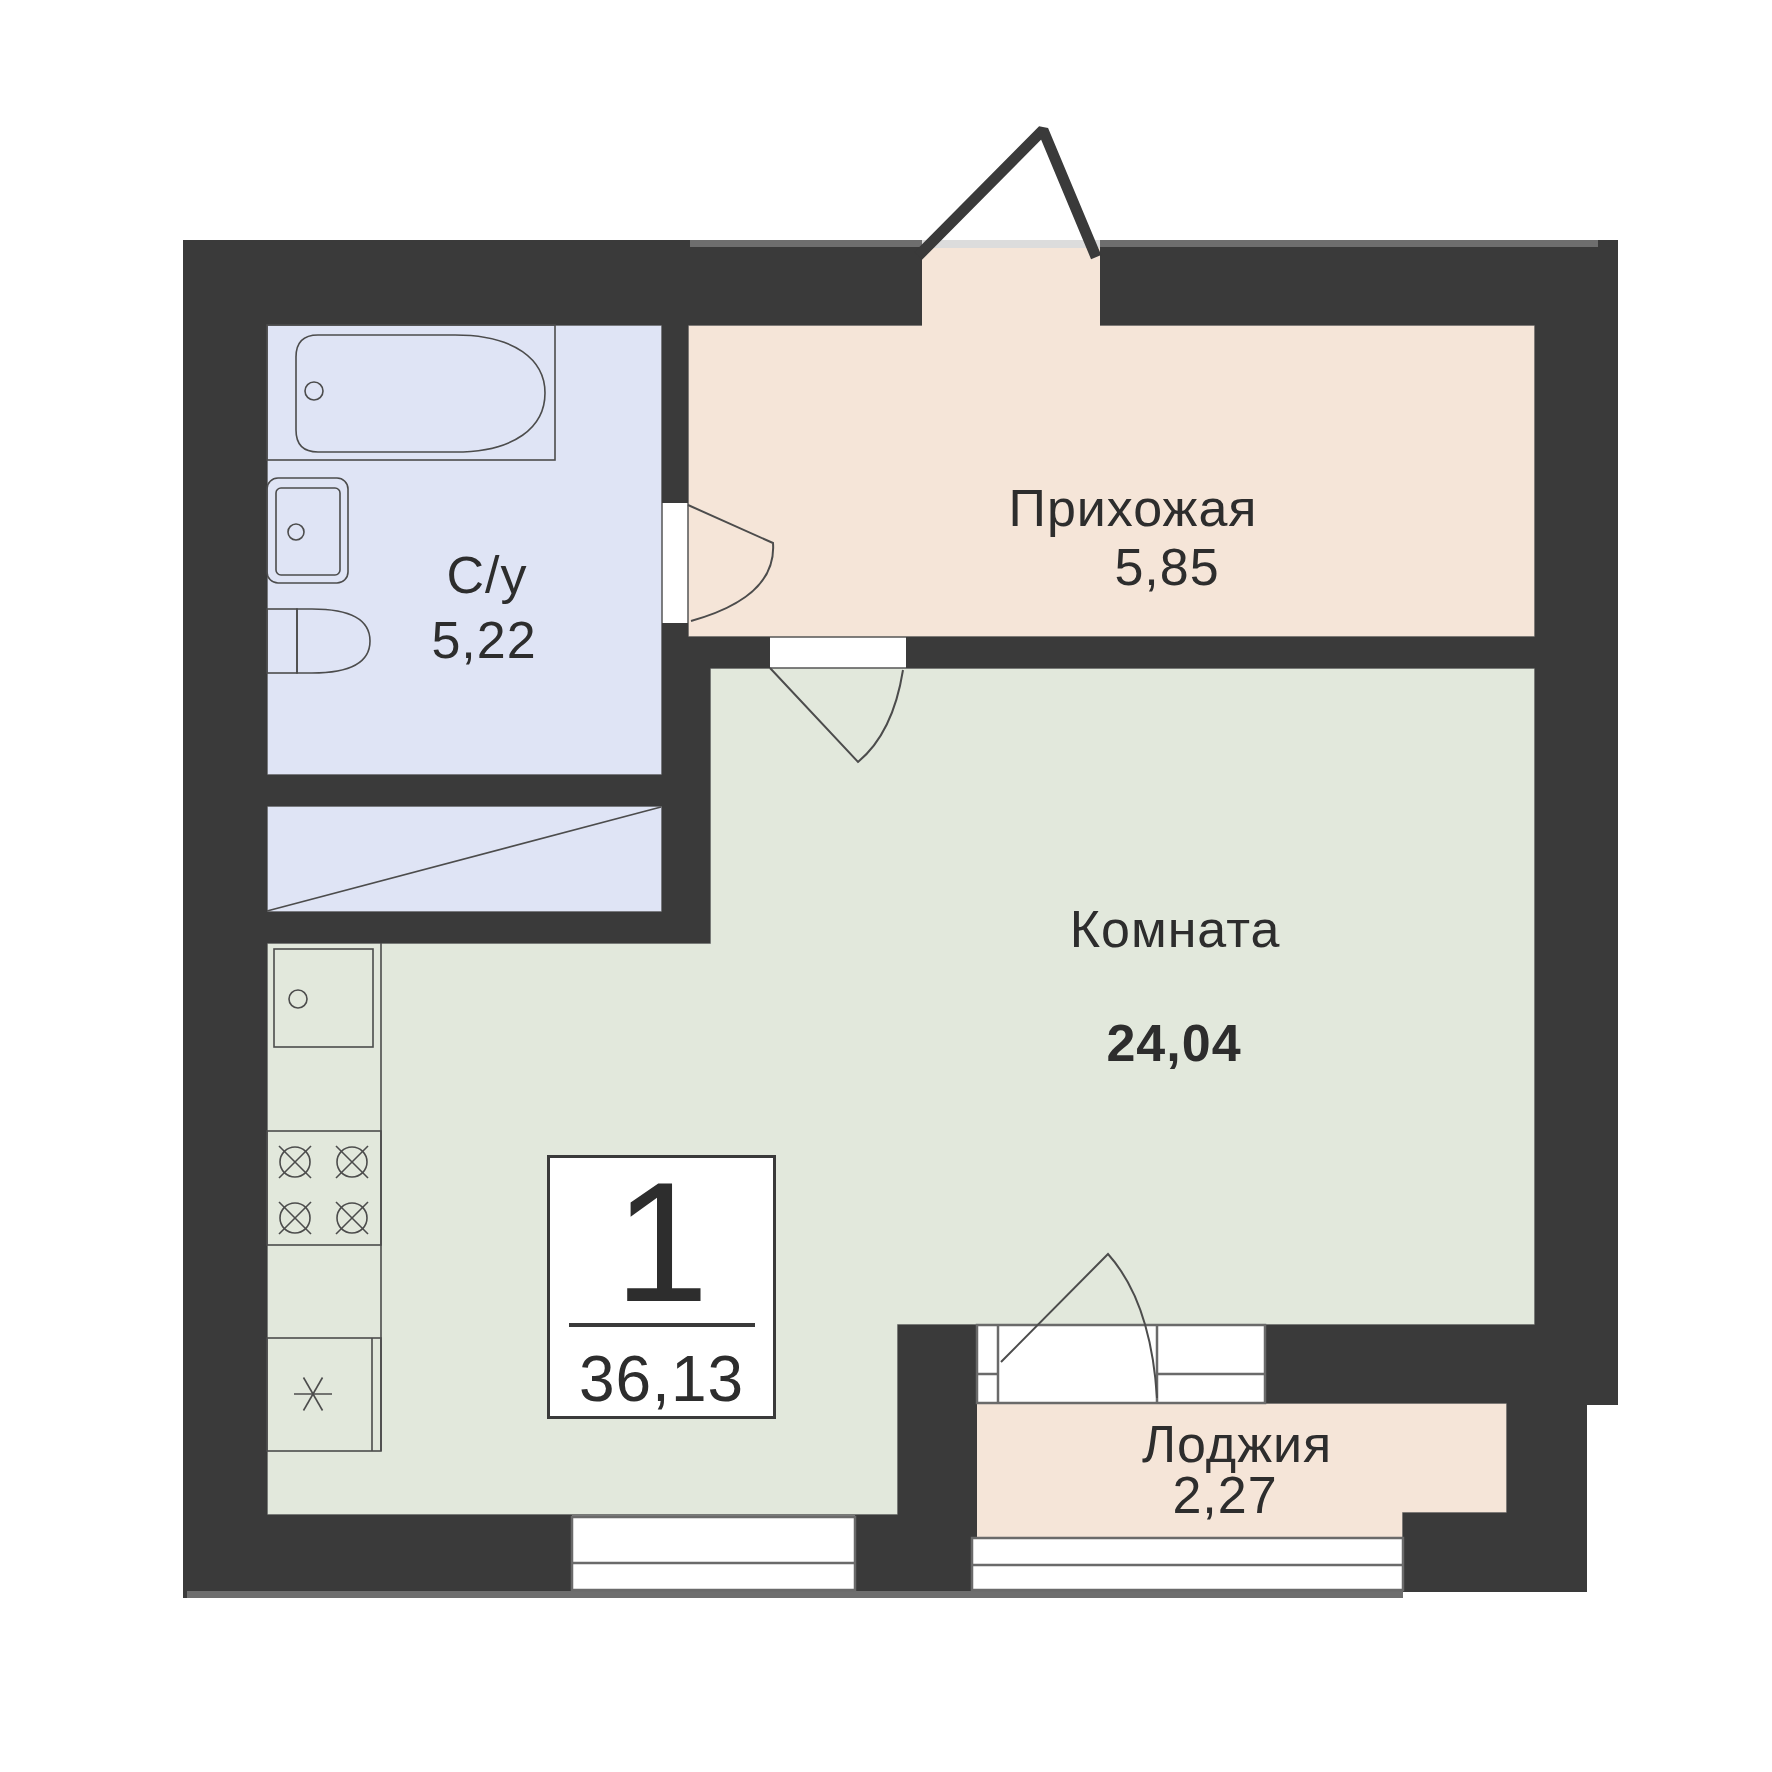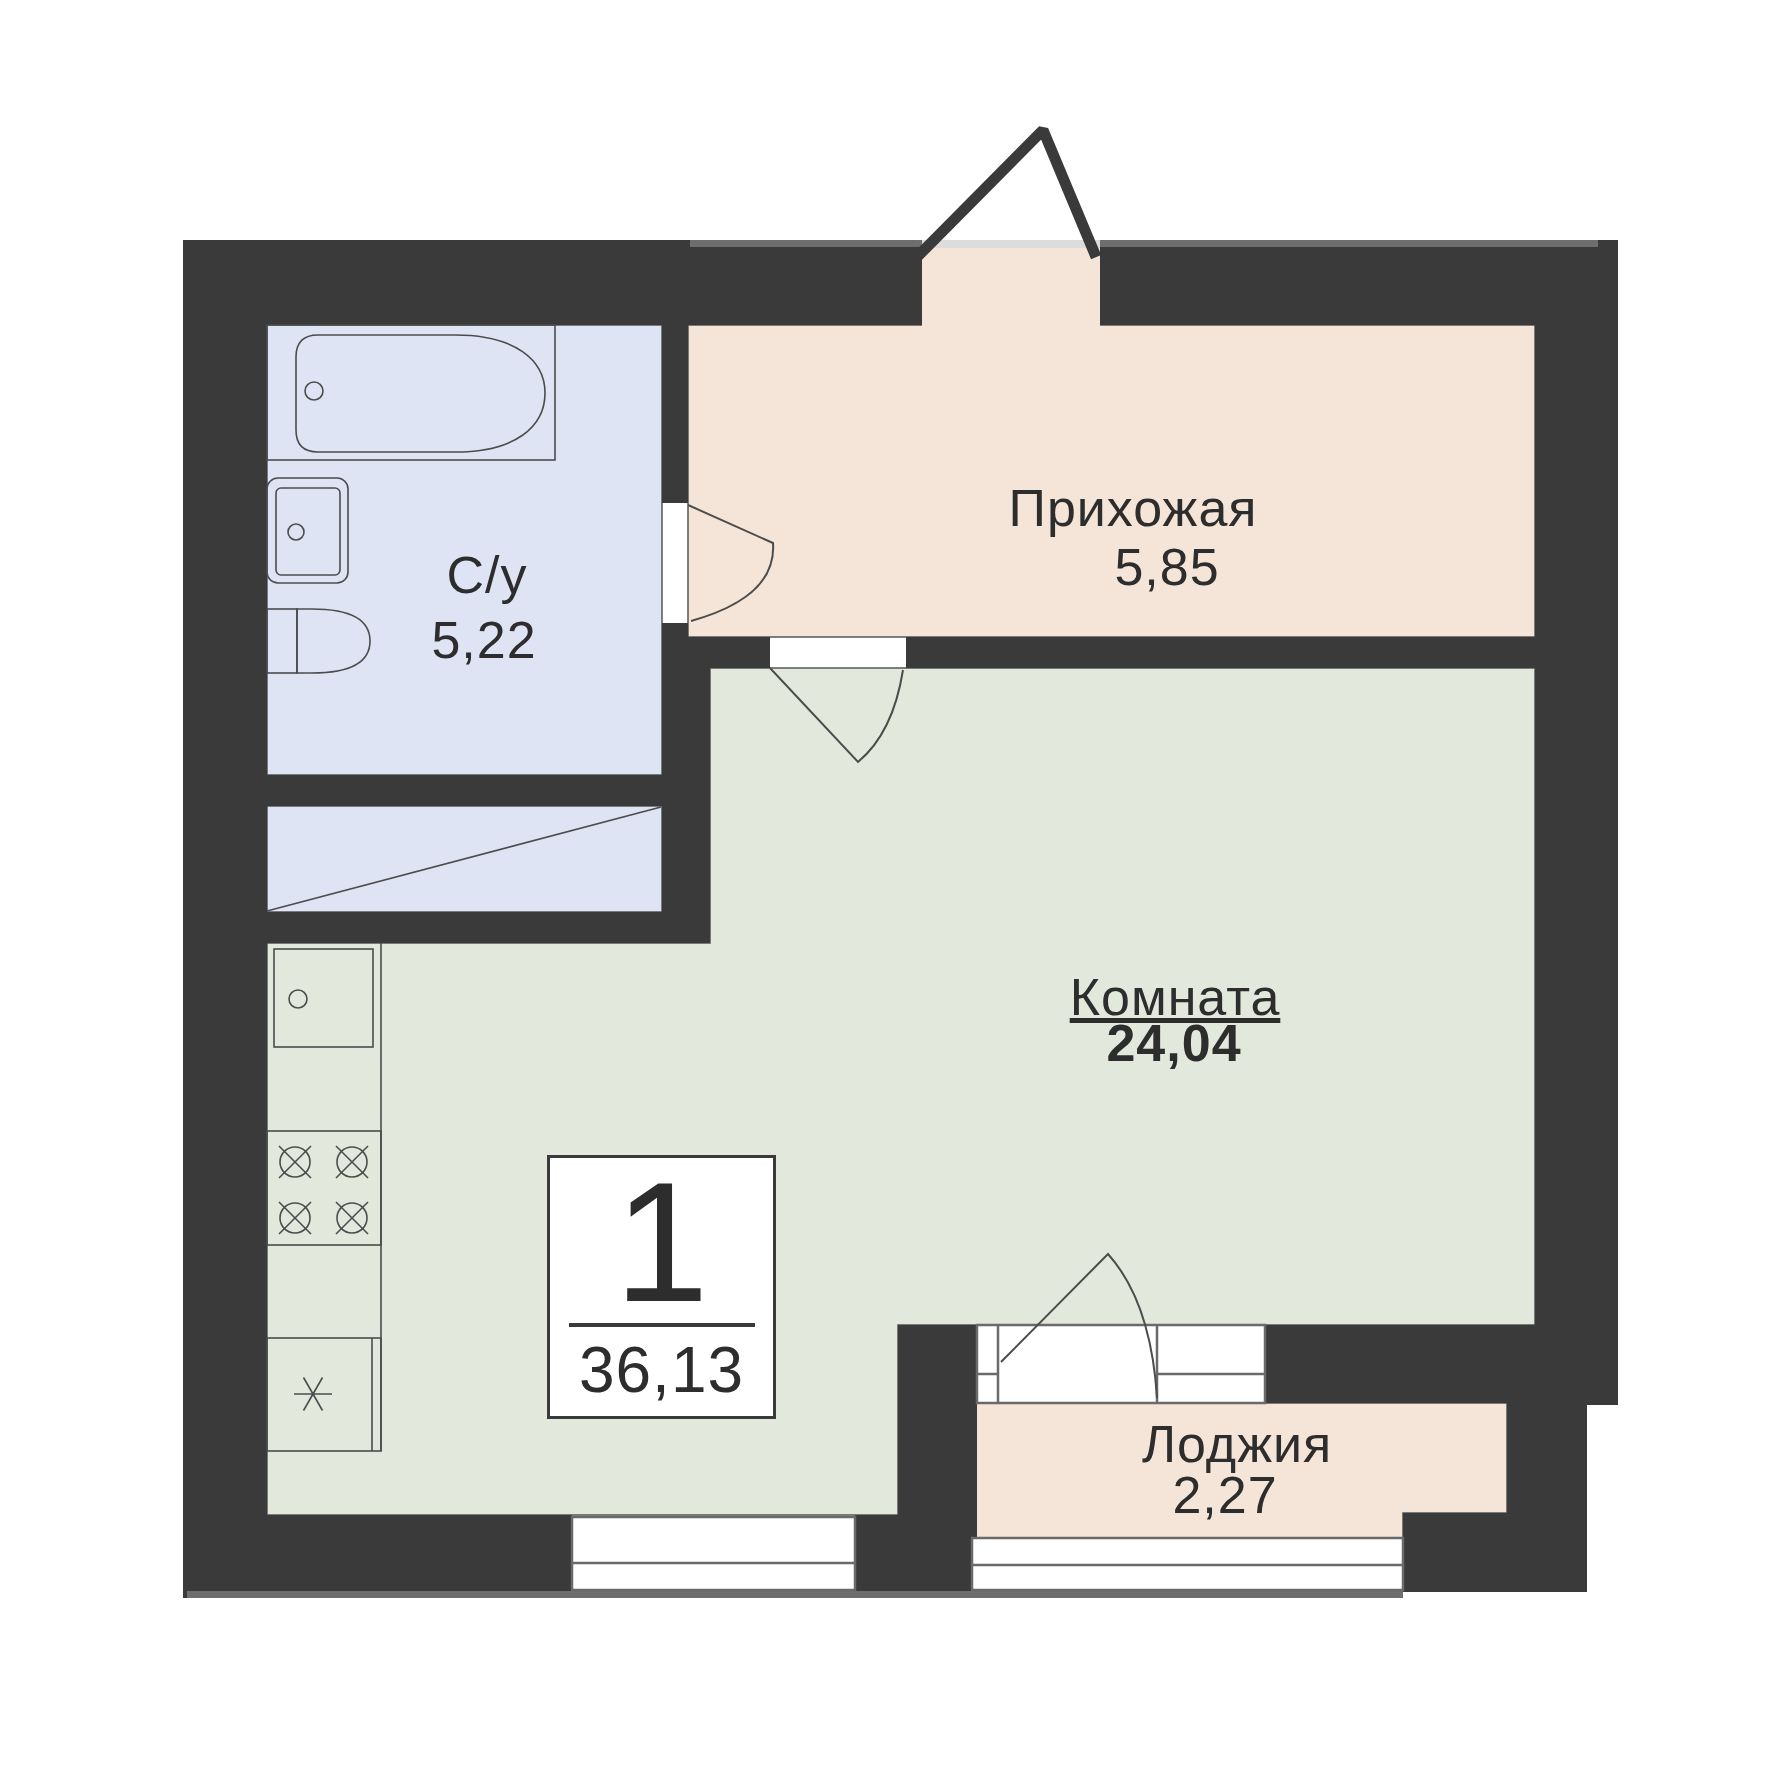--- a/index.html
+++ b/index.html
@@ -41,21 +41,21 @@
   }
   .info-rooms{
     position:absolute;left:50%;top:84px;transform:translate(-50%,-50%);
     font-size:170px;font-weight:400;color:var(--text);line-height:1;
   }
   .info-divider{
     position:absolute;left:50%;top:165px;transform:translateX(-50%);
     width:186px;height:4px;background:var(--wall);
   }
   .info-area{
-    position:absolute;left:50%;top:212px;transform:translate(-50%,-50%);
+    position:absolute;left:50%;top:221px;transform:translate(-50%,-50%);
     font-size:64px;color:var(--text);letter-spacing:1px;
   }
 </style>
 </head>
 <body>
 
 <div class="plan">
   <svg width="1772" height="1772" viewBox="0 0 1772 1772">
 
     <g>
@@ -163,21 +163,21 @@
         <line class="fixture-thin" x1="303.5" y1="1377.5" x2="322.5" y2="1410.5"></line>
         <line class="fixture-thin" x1="322.5" y1="1377.5" x2="303.5" y2="1410.5"></line>
       </g>
     </g>
   </svg>
 
   <div class="label" style="left:1133px;top:508px;">Прихожая</div>
   <div class="label" style="left:1130px;top:567px;margin-left:37px;">5,85</div>
   <div class="label" style="left:487px;top:575px;text-align:center;">С/у</div>
   <div class="label" style="left:484px;top:640px;">5,22</div>
-  <div class="label" style="left:1175px;top:997px;text-decoration:underline;">Комната</div>
+  <div class="label" style="left:1175px;top:929px;">Комната</div>
   <div class="label" style="left:1174px;top:1043px;font-weight:bold;">24,04</div>
   <div class="label" style="left:1237px;top:1444px;">Лоджия</div>
   <div class="label" style="left:1225px;top:1495px;">2,27</div>
 
   <div class="info-box">
     <div class="info-rooms">1</div>
     <div class="info-divider"></div>
     <div class="info-area">36,13</div>
   </div>
 </div>

